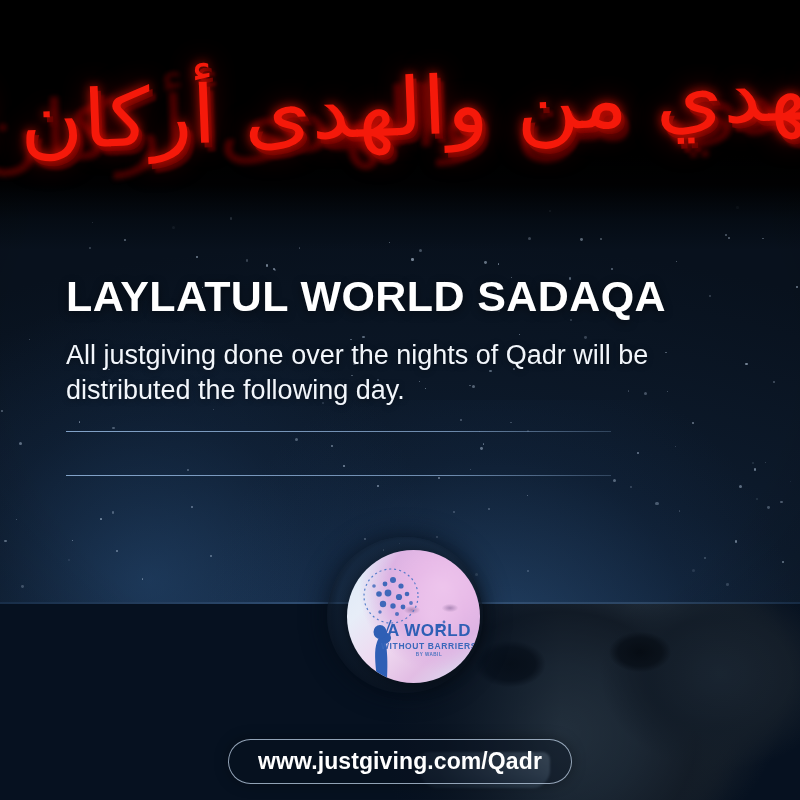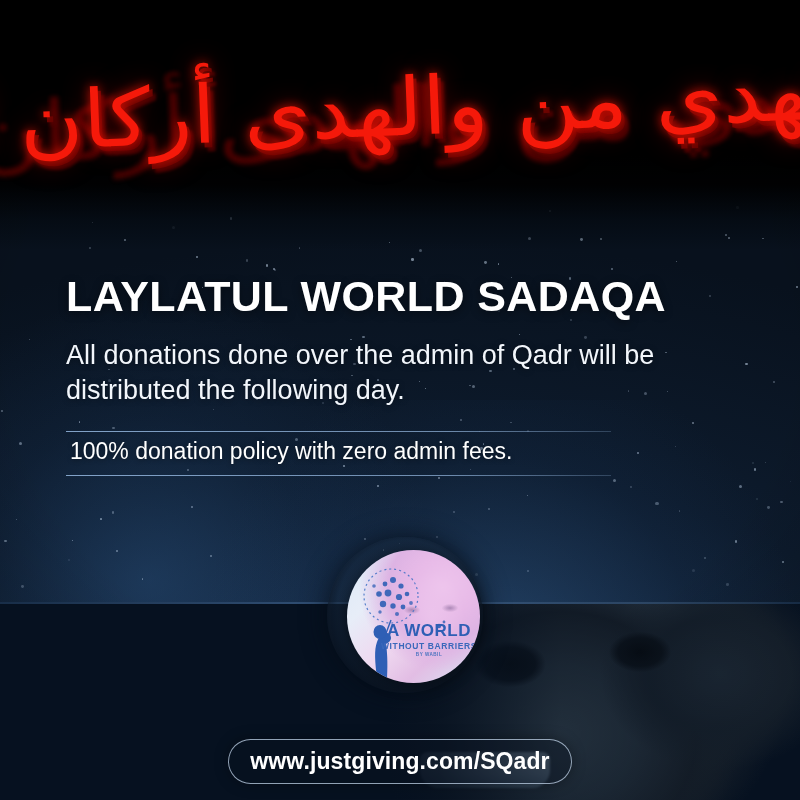--- a/index.html
+++ b/index.html
@@ -326,23 +326,22 @@
 
   <div class="photo-band">
     <div class="photo-face"></div>
     <div class="photo-teeth"></div>
     <div class="photo-shade"></div>
     <div class="photo-topline"></div>
   </div>
 
   <div class="content">
     <div class="headline">LAYLATUL WORLD  SADAQA</div>
-    <div class="subtext">All donations done over the admin of Qadr will be distributed the following day.</div>
+    <div class="subtext">All justgiving done over the nights of Qadr will be distributed the following day.</div>
     <div class="rule rule-top"></div>
-    <div class="policy">100% donation policy with zero admin fees.</div>
     <div class="rule rule-bottom"></div>
   </div>
 
   <div class="logo-ring"></div>
   <div class="logo-badge">
     <div class="logo-face-hint"></div>
     <svg class="logo-svg" width="133" height="133" viewBox="0 0 133 133">
       <g fill="#2f5fb5">
         <circle cx="44" cy="46" r="27" fill="none" stroke="#3b6ec4" stroke-width="1.2" stroke-dasharray="2 3" opacity="0.85"></circle>
         <circle cx="38" cy="34" r="2.4" opacity=".9"></circle>
@@ -369,16 +368,16 @@
       </g>
     </svg>
     <div class="logo-text">
       <div class="lt-main">A WORLD</div>
       <div class="lt-sub">WITHOUT BARRIERS</div>
       <div class="lt-by">BY WABIL</div>
     </div>
   </div>
 
   <div class="url-pill">
-    <span>www.justgiving.com/SQadr</span>
+    <span>www.justgiving.com/Qadr</span>
   </div>
 
 </div>
 
 </body></html>

